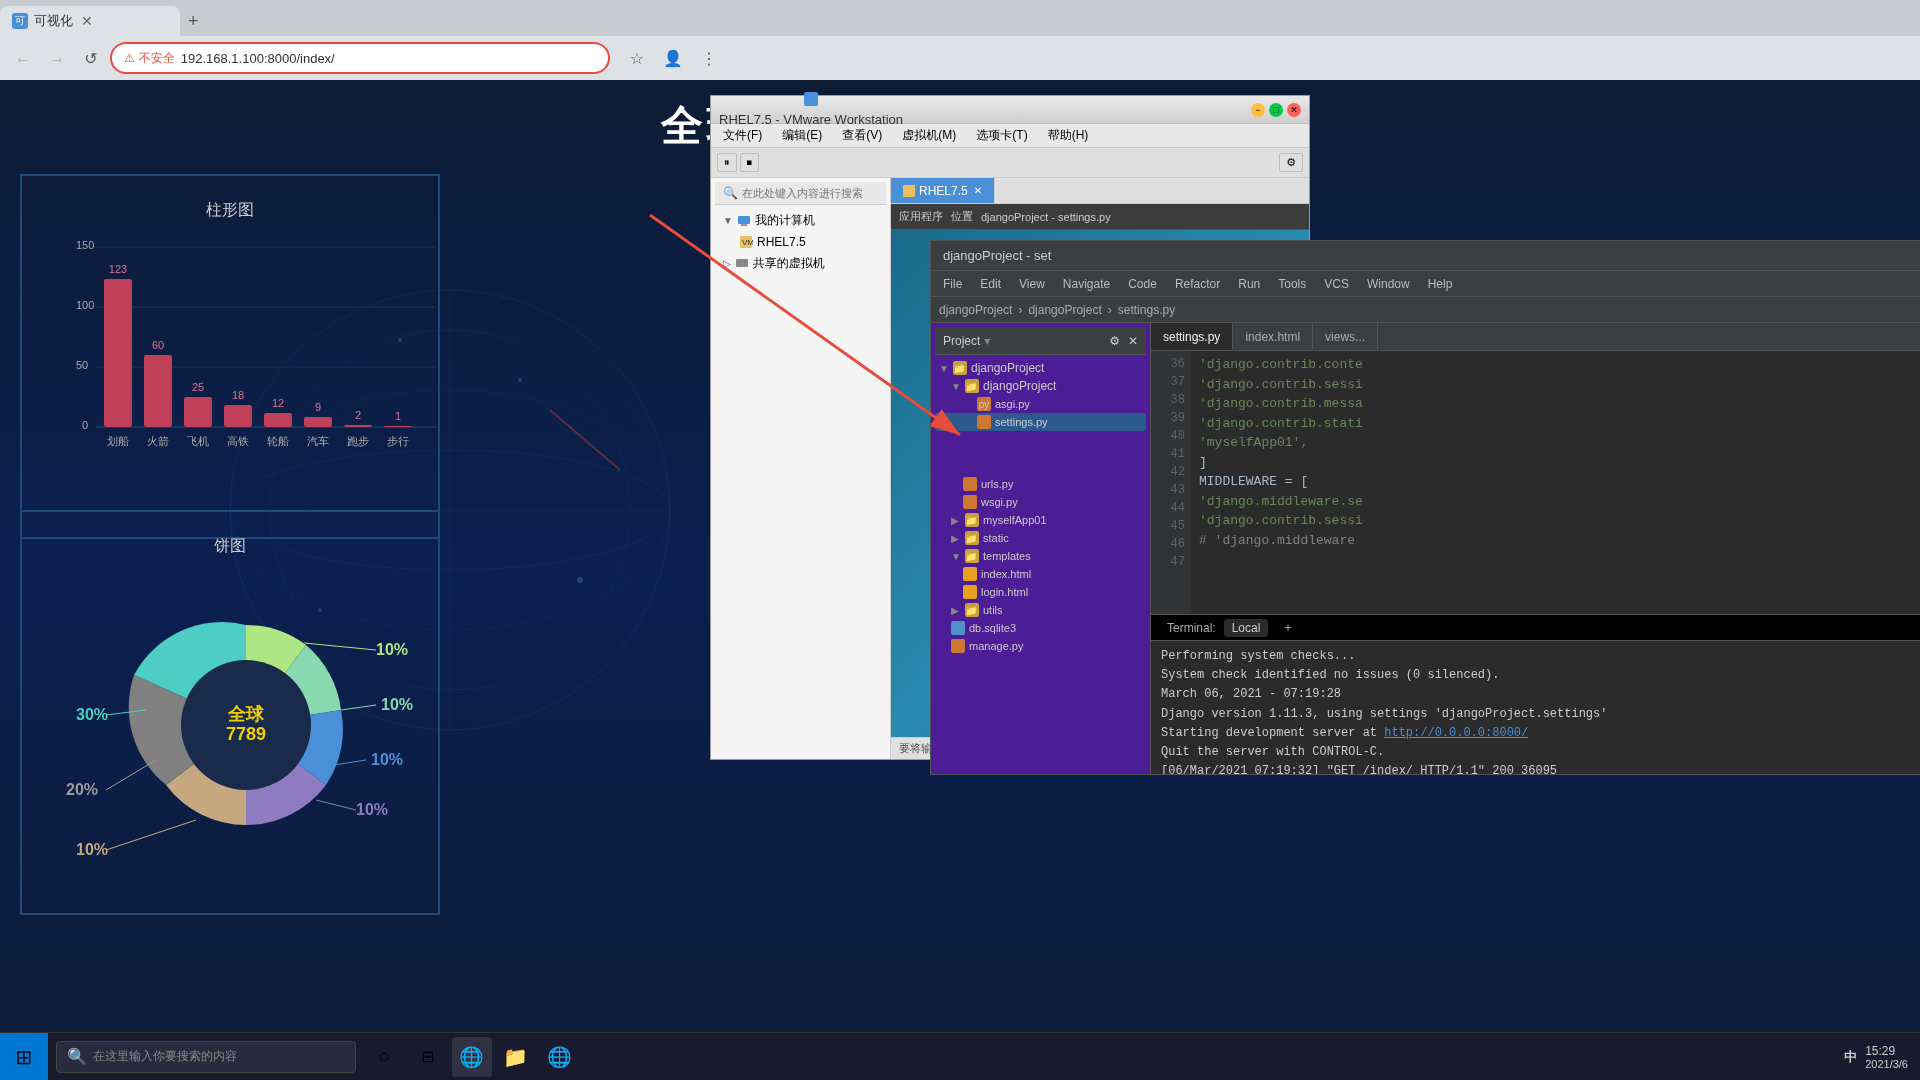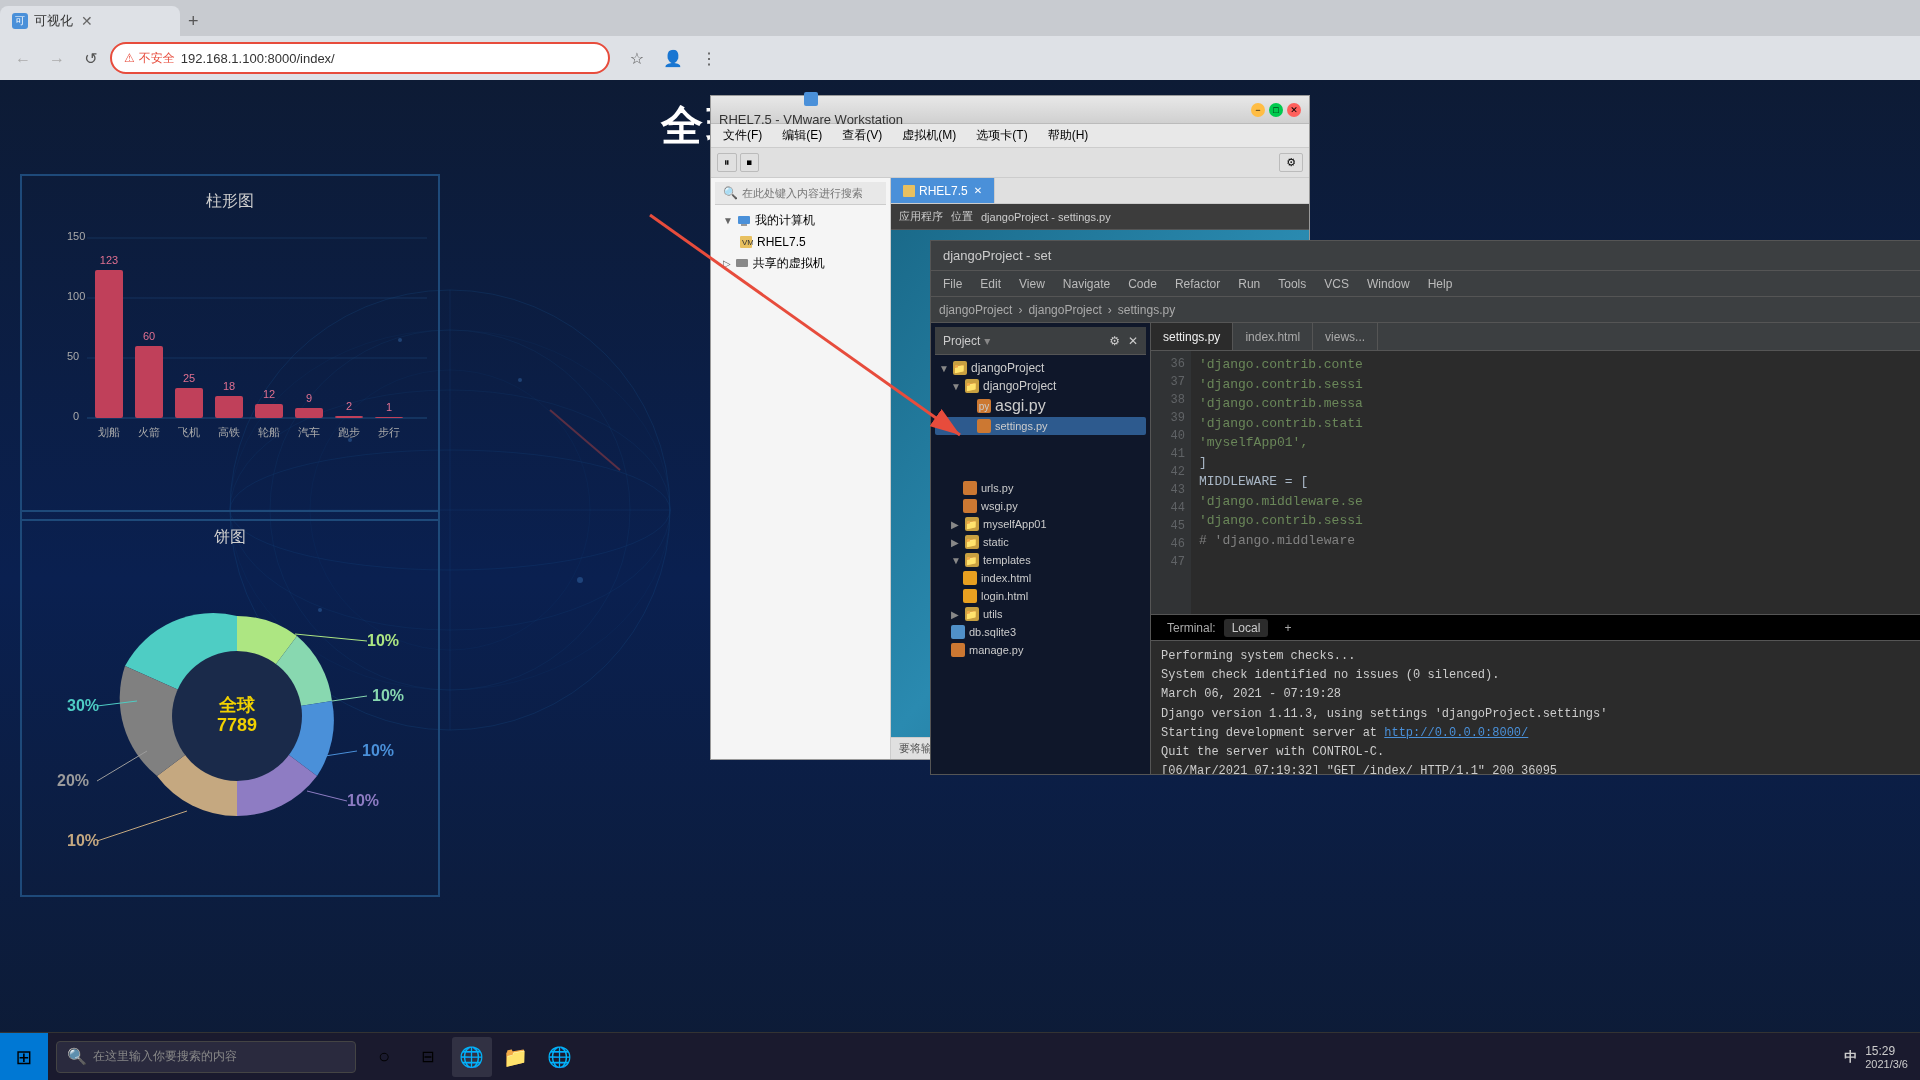--- a/index.html
+++ b/index.html
@@ -44,21 +44,21 @@
       position: absolute; top: 80px; left: 0; width: 1920px; height: 1000px;
       background: linear-gradient(180deg, #0d1b35 0%, #0a2050 50%, #0d1b35 100%);
     }
     .page-title {
       text-align: center; padding: 18px 0 10px;
       font-size: 42px; color: white; font-weight: bold; letter-spacing: 4px;
     }
 
     
     .chart-box {
-      border: 2px solid #1e4a7a; padding: 15px; color: white; position: relative;
+      border: 2px solid #1e4a7a; padding: 24px; color: white; position: relative;
     }
     .chart-title { text-align: center; font-size: 16px; color: #ccc; margin-bottom: 8px; }
 
     
     .number-display {
       flex: 1; display: flex; flex-direction: column; align-items: center; justify-content: center;
       font-size: 90px; color: #f0d000; font-weight: bold; letter-spacing: 6px;
       font-family: 'Courier New', monospace;
       text-shadow: 0 0 20px #f0a000;
     }
@@ -129,21 +129,21 @@
       height: 26px; background: #3c3f41; display: flex; align-items: center; padding: 0 4px;
       border-bottom: 1px solid #555; gap: 2px;
     }
     .pycharm-menu-item { padding: 2px 8px; color: #bbb; font-size: 12px; cursor: pointer; border-radius: 3px; }
     .pycharm-breadcrumb {
       height: 26px; background: #3c3f41; display: flex; align-items: center; padding: 0 8px;
       border-bottom: 1px solid #555; font-size: 12px; color: #aaa; gap: 6px;
     }
     .pycharm-body { display: flex; flex: 1; overflow: hidden; }
     .pycharm-sidebar {
-      width: 220px; background: #0f172a; border-right: 1px solid #555;
+      width: 220px; background: #4c1d95; border-right: 1px solid #555;
       font-size: 12px; color: #ccc; padding: 4px;
     }
     .pycharm-sidebar-header {
       height: 28px; background: #3c3f41; display: flex; align-items: center; padding: 0 8px;
       font-size: 12px; color: #ccc; border-bottom: 1px solid #555; gap: 4px;
     }
     .tree-item { padding: 2px 4px; display: flex; align-items: center; gap: 4px; cursor: pointer; border-radius: 2px; }
     .tree-item.selected { background: #2d5a8e; }
     .tree-arrow { font-size: 10px; color: #888; width: 10px; }
     .tree-icon { width: 14px; height: 14px; display: inline-flex; align-items: center; justify-content: center; font-size: 10px; border-radius: 2px; }
@@ -484,21 +484,21 @@
         </div>
 
         <div class="tree-item" style="padding-left:16px;">
           <span class="tree-arrow">▼</span>
           <span class="tree-icon" style="background:#c8a040;">📁</span>
           <span>djangoProject</span>
         </div>
         <div class="tree-item" style="padding-left:28px;">
           <span class="tree-arrow"></span>
           <span class="tree-icon" style="background:#cc7832;">py</span>
-          <span style="font-size:16px;">asgi.py</span>
+          <span style="font-size:11px;">asgi.py</span>
         </div>
         <div class="tree-item selected" style="padding-left:28px;">
           <span class="tree-arrow"></span>
           <span class="tree-icon" style="background:#cc7832;"></span>
           <span style="font-size:11px;">settings.py</span>
         </div>
         <div class="tree-item" style="padding-left:28px;margin-top:44px;">
           <span class="tree-icon" style="background:#cc7832;"></span>
           <span style="font-size:11px;">urls.py</span>
         </div>

